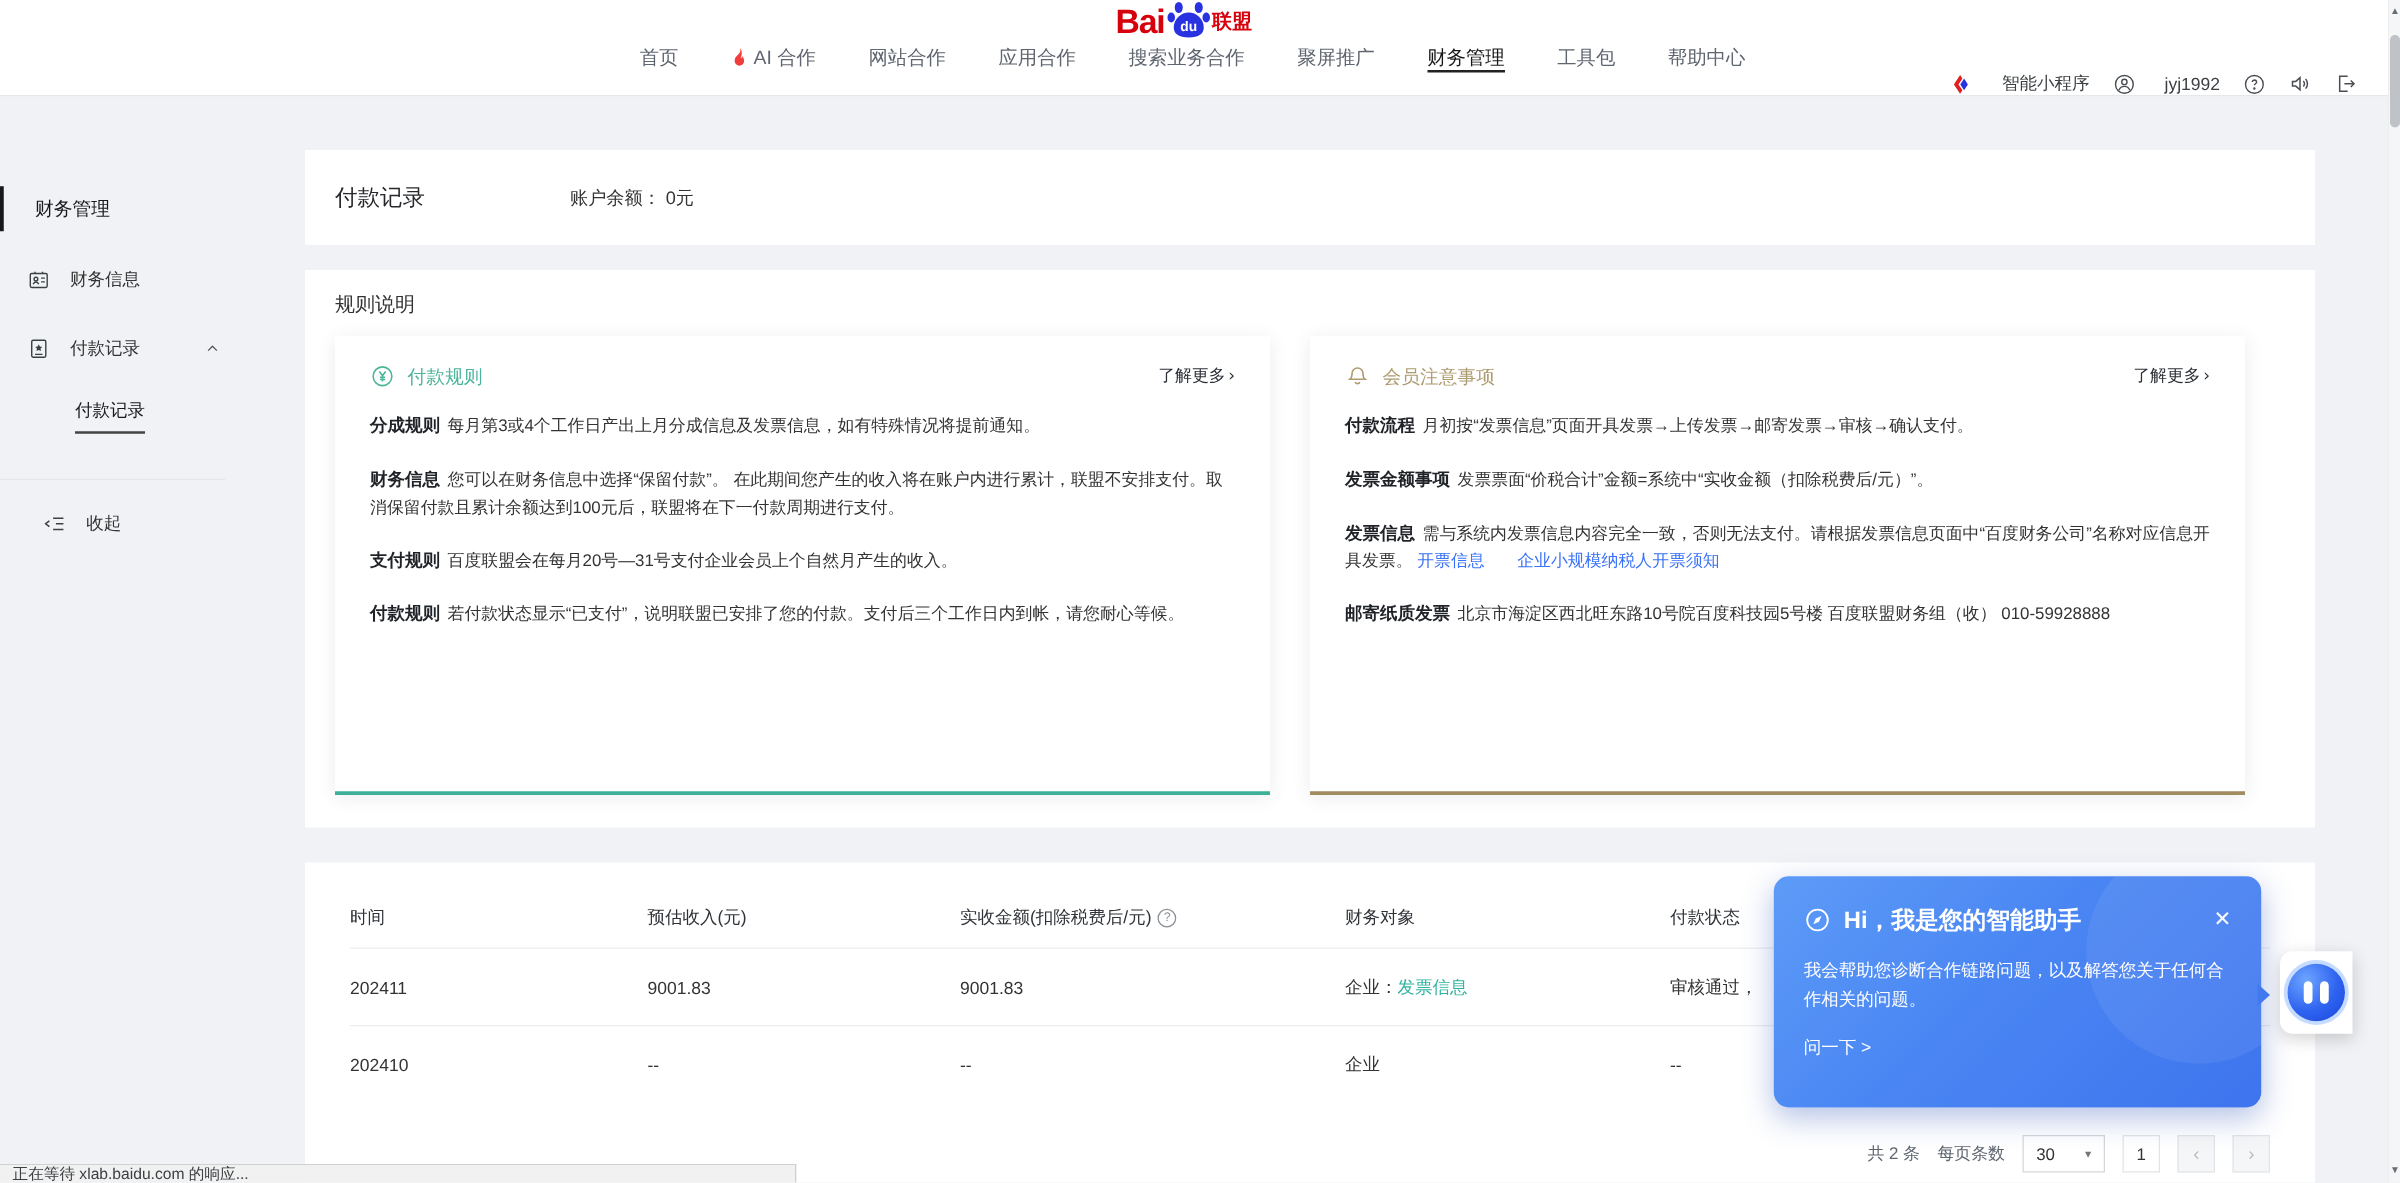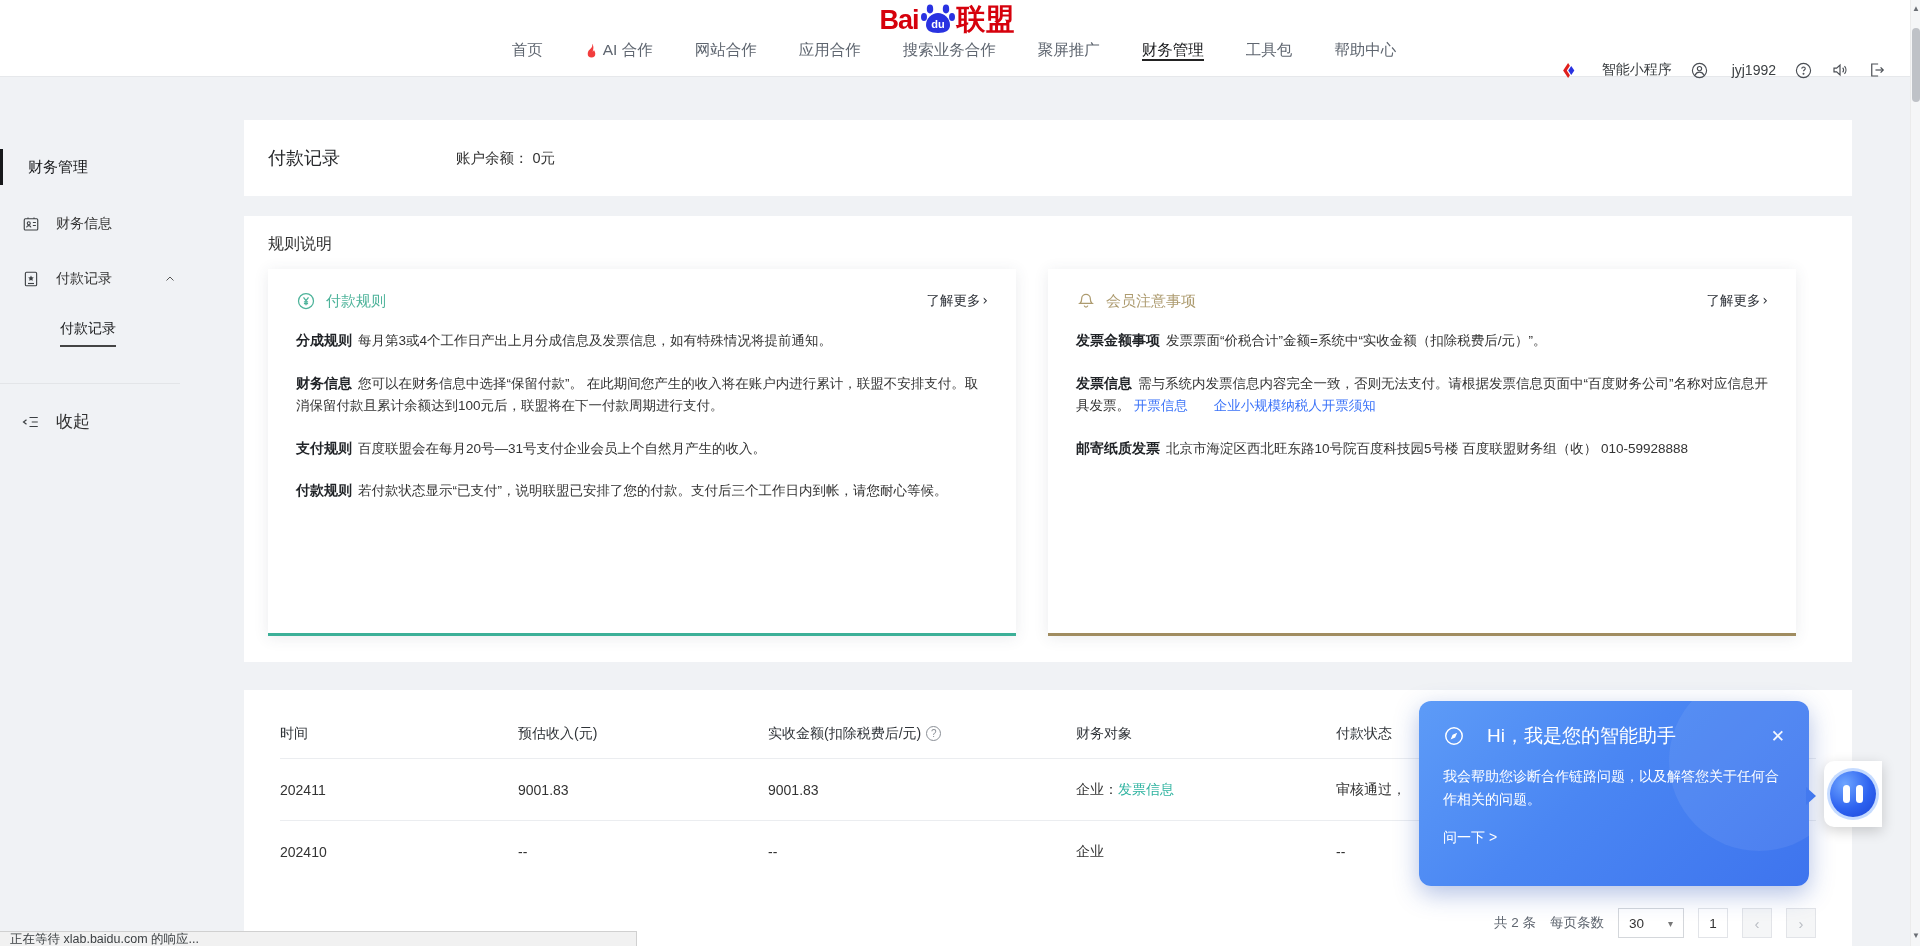--- a/index.html
+++ b/index.html
@@ -5,41 +5,41 @@
   * { margin:0; padding:0; box-sizing:border-box; }
   html,body { width:1920px; height:946px; overflow:hidden;
     font-family:"Liberation Sans","DejaVu Sans",sans-serif; background:#f0f2f5; color:#333; }
 
   
   .topbar { height:76px; background:#fff; display:flex; align-items:center; padding:0 34px 0 22px;
             box-shadow:0 1px 0 rgba(0,0,0,.04); position:relative; z-index:5;flex-direction:column; }
   .logo { display:flex; align-items:center; margin-right:14px; cursor:pointer; }
   .logo-bai { color:#d6010c; font-weight:700; font-size:27px; letter-spacing:-1px; }
   .logo-paw { margin:0 1px; position:relative; top:-2px; }
-  .logo-union { color:#d6010c; font-weight:700; font-size:29px; }
+  .logo-union { color:#d6010c; font-weight:700; font-size:16px; }
   .nav { display:flex; align-items:stretch; height:76px; }
   .nav-item { display:flex; align-items:center; gap:5px; margin:0 21px; font-size:15.5px; color:#5f6670;
               cursor:pointer; position:relative; white-space:nowrap; }
   .nav-item.active { color:#17181a; }
   .nav-item.active::after { content:""; position:absolute; left:0; right:0; bottom:0; height:2px; background:#222; }
   .top-right { margin-left:auto; display:flex; align-items:center; gap:19px; color:#3c4043; font-size:14px; }
   .tr-item { display:flex; align-items:center; gap:24px; cursor:pointer; }
   .icon-btn { display:flex; align-items:center; cursor:pointer; }
 
   
   .main { display:flex; height:870px; }
   .sidebar { width:198px; flex:0 0 198px; padding-top:80px; position:relative; }
   .sb-title { display:flex; align-items:center; font-size:15px; color:#17181a; padding-left:28px; position:relative; height:22px; }
   .sb-title::before { content:""; position:absolute; left:0; top:-7px; width:3px; height:36px; background:#17181a; }
   .sb-item { display:flex; align-items:center; gap:16px; padding-left:22px; margin-top:37px; font-size:14px; color:#333; cursor:pointer; }
   .sb-item .chev { margin-left:36px; color:#555; }
   .sb-sub { margin:32px 0 0 60px; font-size:14px; color:#17181a; cursor:pointer; }
   .sb-sub .u { display:inline-block; padding-bottom:7px; border-bottom:2px solid #444; }
   .sb-divider { height:1px; background:#e3e5e8; margin:36px 0 0 0; width:180px; }
-  .sb-collapse { display:flex; align-items:center; gap:16px; padding-left:22px; margin-top:26px; font-size:17px; color:#333; cursor:pointer; }
+  .sb-collapse { display:flex; align-items:center; gap:16px; padding-left:35px; margin-top:26px; font-size:14px; color:#333; cursor:pointer; }
 
   .content { flex:1; margin:44px 68px 0 46px; }
 
   .band { background:#fff; height:76px; display:flex; align-items:center; padding:0 24px; }
   .band-title { font-size:18px; color:#26282b; font-weight:500; }
   .band-balance { margin-left:116px; font-size:14.5px; color:#333; }
 
   .rules { background:#fff; margin-top:20px; padding:18px 24px 26px; }
   .rules-title { font-size:16px; color:#333; }
   .cards { display:flex; gap:32px; margin-top:14px; }
@@ -80,21 +80,21 @@
 
   
   .assist-pop { position:fixed; left:1419px; top:701px; width:390px; height:185px; border-radius:12px;
     background:linear-gradient(135deg,#5d9bf7 0%,#4a86f3 45%,#3e74ee 100%);
     box-shadow:0 8px 24px rgba(40,80,180,.35); color:#fff; padding:22px 24px; z-index:30; overflow:hidden; }
   .assist-pop::before { content:""; position:absolute; right:-40px; top:-30px; width:180px; height:180px;
     border-radius:50%; background:rgba(255,255,255,.07); }
   .assist-arrow { position:fixed; left:1806px; top:787px; width:0; height:0; z-index:31;
     border-top:9px solid transparent; border-bottom:9px solid transparent; border-left:10px solid #4379ef; }
   .ap-head { display:flex; align-items:center; gap:10px; position:relative; }
-  .ap-title { font-size:19px; font-weight:400;margin-left:12px; }
+  .ap-title { font-size:19px; font-weight:700; }
   .ap-close { margin-left:auto; font-size:17px; cursor:pointer; opacity:.95; }
   .ap-body { margin-top:16px; font-size:14px; line-height:1.65; width:336px; position:relative; }
   .ap-cta { margin-top:18px; font-size:14px; cursor:pointer; position:relative; }
 
   
   .robot { position:fixed; left:1824px; top:761px; width:58px; height:66px; background:#fff;
     border-radius:10px 0 0 10px; box-shadow:0 4px 14px rgba(0,0,0,.18); display:flex; align-items:center;
     justify-content:center; z-index:32; cursor:pointer; }
   .robot-face { width:46px; height:46px; border-radius:50%;
     background:radial-gradient(circle at 32% 28%, #6ea5ff 0%, #2e63f0 55%, #1b45d8 100%);
@@ -302,20 +302,21 @@
             <span>
               <svg width="20" height="20" viewBox="0 0 24 24" fill="none" stroke="#ad9b6f" stroke-width="1.5">
                 <path d="M12 4a5.2 5.2 0 00-5.2 5.2c0 4.2-2 5.6-2 5.6h14.4s-2-1.4-2-5.6A5.2 5.2 0 0012 4z"></path>
                 <path d="M9.8 17.6a2.3 2.3 0 004.4 0"></path>
               </svg>
             </span>
             <span class="ct">会员注意事项</span>
             <span class="more"><span>了解更多</span><span class="gt">›</span></span>
           </div>
           <div class="card-body">
+            <p><b>付款流程</b><span>月初按“发票信息”页面开具发票→上传发票→邮寄发票→审核→确认支付。</span></p>
             <p><b>发票金额事项</b><span>发票票面“价税合计”金额=系统中“实收金额（扣除税费后/元）”。</span></p>
             <p><b>发票信息</b><span>需与系统内发票信息内容完全一致，否则无法支付。请根据发票信息页面中“百度财务公司”名称对应信息开具发票。</span>
               <span class="blue-link">开票信息</span><span class="blue-link">企业小规模纳税人开票须知</span>
             </p>
             <p><b>邮寄纸质发票</b><span>北京市海淀区西北旺东路10号院百度科技园5号楼 百度联盟财务组（收） 010-59928888</span></p>
           </div>
         </div>
       </div>
     </div>
 

